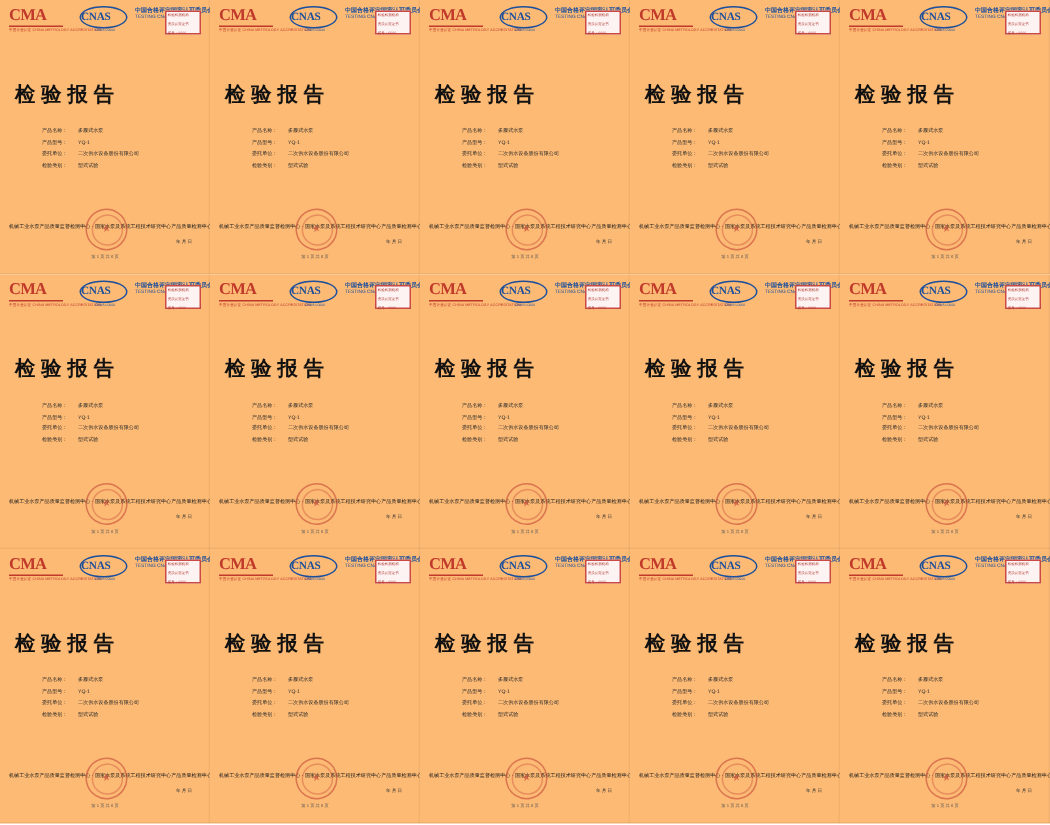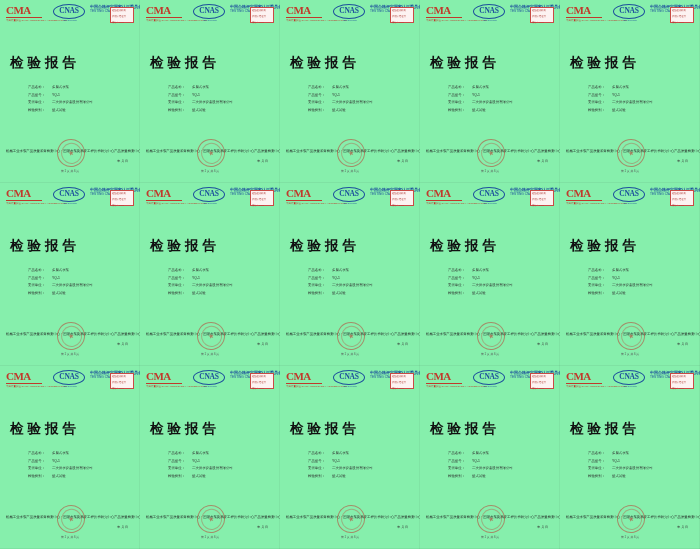--- a/index.html
+++ b/index.html
@@ -11,21 +11,21 @@
   }
   #grid{
     display:grid;
     grid-template-columns:repeat(5,140px);
     grid-auto-rows:183px;
     width:700px;height:550px;
   }
   .card{
     position:relative;
     width:140px;height:183px;
-    background:#86efac;
+    background:#fdba74;
     overflow:hidden;
     box-sizing:border-box;
   }
   .card::after{
     
     content:"";
     position:absolute;inset:0;
     box-shadow:inset -1px 0 0 rgba(0,0,0,.045), inset 0 -1px 0 rgba(0,0,0,.05);
     pointer-events:none;
   }
@@ -68,21 +68,21 @@
   }
   .cnas .oval{
     width:30px;height:13px;
     border:1.2px solid #1c4f9c;
     border-radius:50%;
     color:#1c4f9c;
     font-family:"Liberation Serif", serif;
     font-weight:bold;
     font-size:7.5px;
     line-height:12px;
-    text-align:center;
+    text-align:left;
     letter-spacing:-.2px;
   }
   .cnas .sub{
     font-size:2.6px;color:#1c4f9c;line-height:4px;text-align:center;
     white-space:nowrap;transform:scale(.9);transform-origin:center top;
   }
   .cnas-txt{
     position:absolute;left:84px;top:1px;
     color:#1c4f9c;
     font-size:3.2px;

